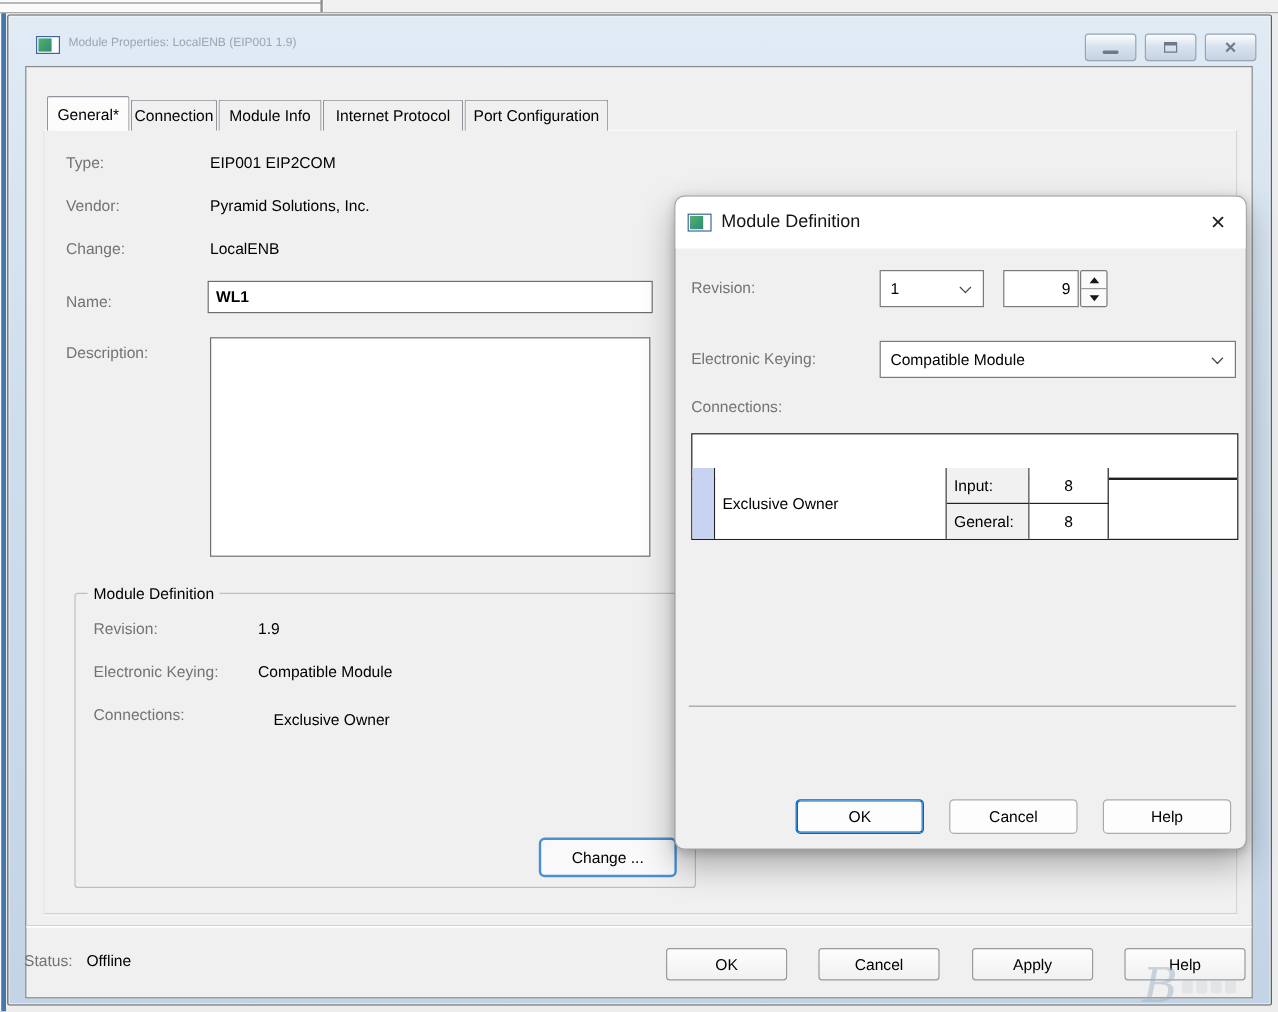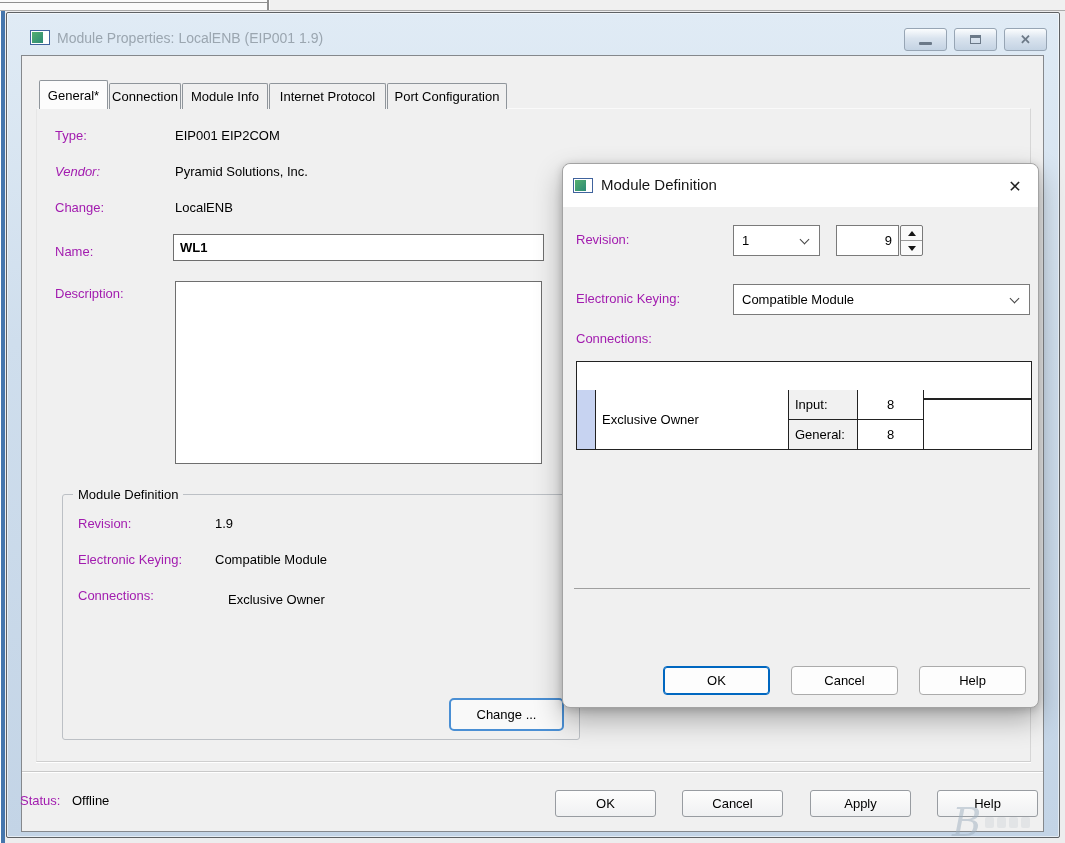--- a/index.html
+++ b/index.html
@@ -56,21 +56,21 @@
   .tab-iproto   { left:269px; width:117px; }
   .tab-pconfig  { left:387px; width:120px; }
   .tab-pane {
     left:36px; top:108px; width:995px; height:654px;
     border-top:1px solid #fafafa; border-left:1px solid #e6e6e6;
     border-right:1px solid #d6d6d6; border-bottom:1px solid #cfcfcf;
     box-shadow: 0 1px 0 #fff; z-index:1;
   }
 
   
-  .lbl { color:#a21caf; }
+  .lbl { color:#737373; }
   .field-input {
     left:173px; top:234px; width:371px; height:27px;
     background:#fff; border:1px solid #6e6e6e;
     font-family:"Liberation Sans",sans-serif; font-size:13px; font-weight:700;
     padding-left:6px; outline:none;
   }
   .field-textarea {
     left:175px; top:281px; width:367px; height:183px;
     background:#fff; border:1px solid #6e6e6e; resize:none; outline:none;
     font-family:"Liberation Sans",sans-serif; font-size:13px;
@@ -162,21 +162,21 @@
 <div class="abs bg-top-right"></div>
 <div class="abs bg-rule"></div>
 <div class="abs bg-tick"></div>
 <div class="abs bg-hline"></div>
 <div class="abs bg-left-strip"></div>
 
 <div class="abs window">
   <div class="abs win-icon" style="left:23px; top:17px;">
       <span class="fill"></span>
     </div>
-  <span class="abs" style="left:50px; top:17px; font-size:14px; color:#9ba6b0;">Module Properties: LocalENB (EIP001 1.9)</span>
+  <span class="abs" style="left:50px; top:17px; font-size:10px; color:#9ba6b0;">Module Properties: LocalENB (EIP001 1.9)</span>
   <div class="abs cap-btn" style="left:897px; top:15px;">
       <span class="glyph-min"></span>
     </div>
   <div class="abs cap-btn" style="left:947px; top:15px;">
       <span class="glyph-max"></span>
     </div>
   <div class="abs cap-btn" style="left:997px; top:15px;">
       <span class="glyph-close">✕</span>
     </div>
 </div>
@@ -196,21 +196,21 @@
     <span>Internet Protocol</span>
   </div>
 <div class="abs tab tab-pconfig">
     <span>Port Configuration</span>
   </div>
 <div class="abs tab-pane"></div>
 
 <span class="abs lbl" style="left:55px; top:128px;">Type:</span>
 <span class="abs" style="left:175px; top:128px;">EIP001 EIP2COM</span>
 
-<span class="abs lbl" style="left:55px; top:164px;font-style:italic;">Vendor:</span>
+<span class="abs lbl" style="left:55px; top:164px;">Vendor:</span>
 <span class="abs" style="left:175px; top:164px;">Pyramid Solutions, Inc.</span>
 
 <span class="abs lbl" style="left:55px; top:200px;">Change:</span>
 <span class="abs" style="left:175px; top:200px;">LocalENB</span>
 
 <span class="abs lbl" style="left:55px; top:244px;">Name:</span>
 <input class="abs field-input" value="WL1" style="">
 
 <span class="abs lbl" style="left:55px; top:286px;">Description:</span>
 <textarea class="abs field-textarea" style=""></textarea>

